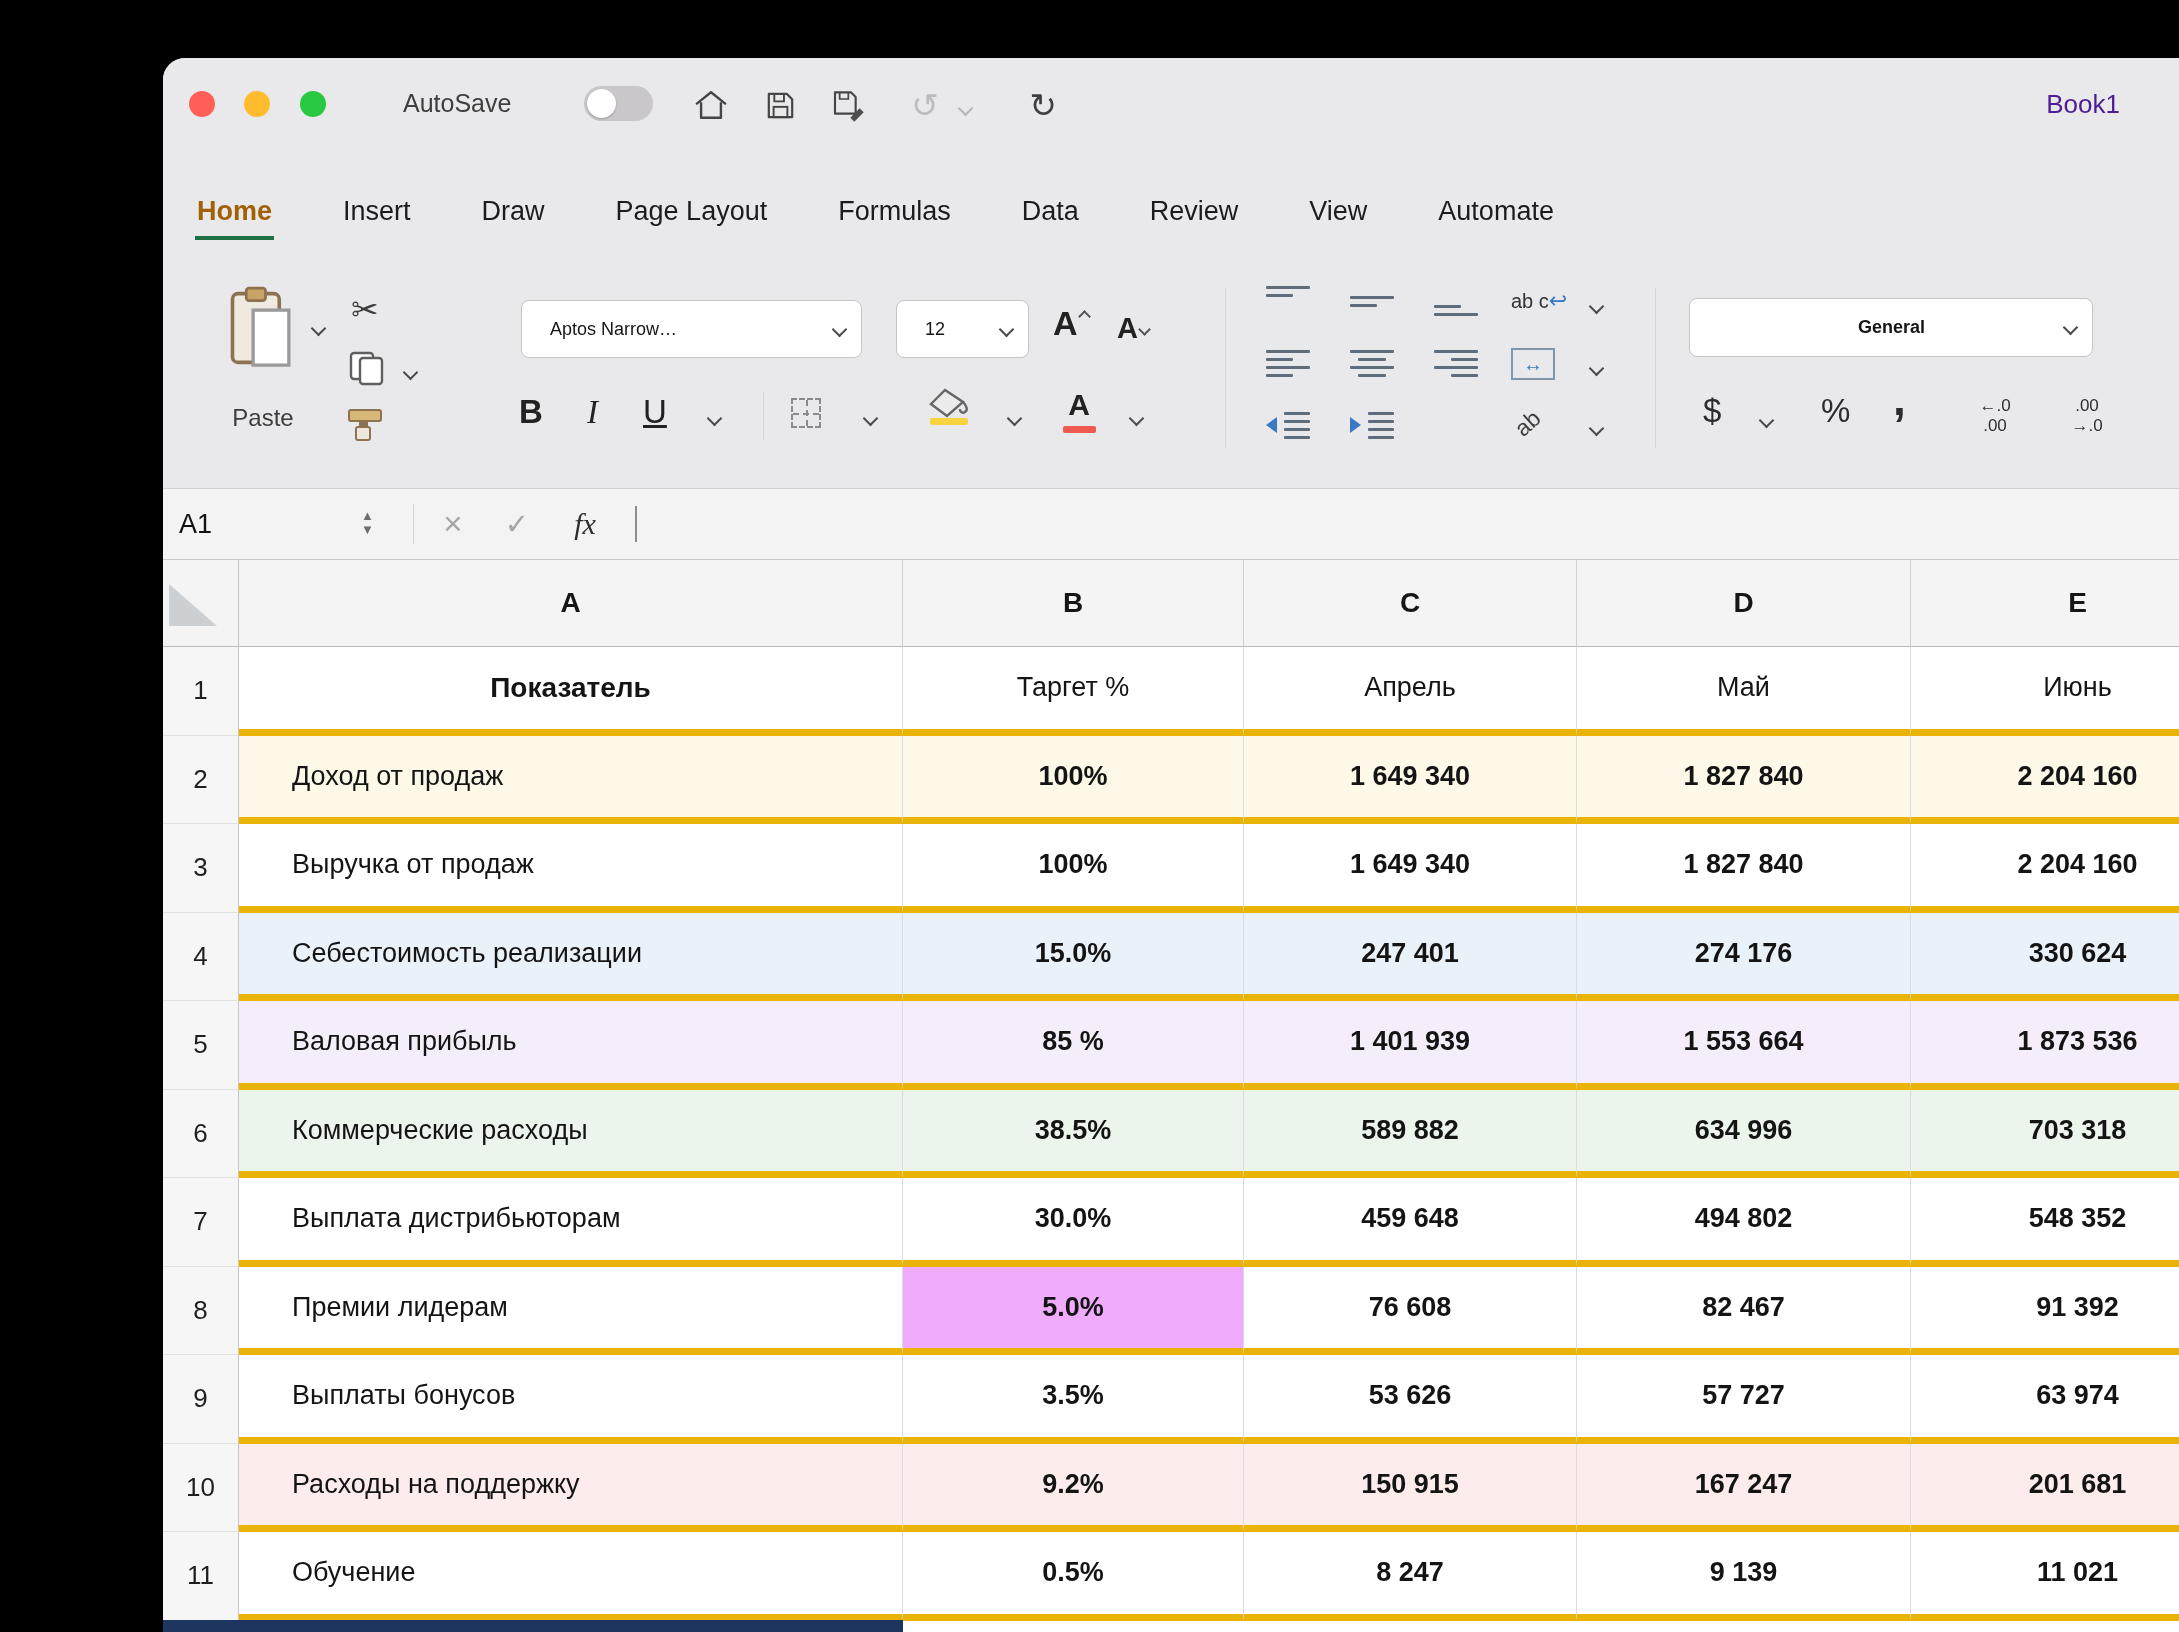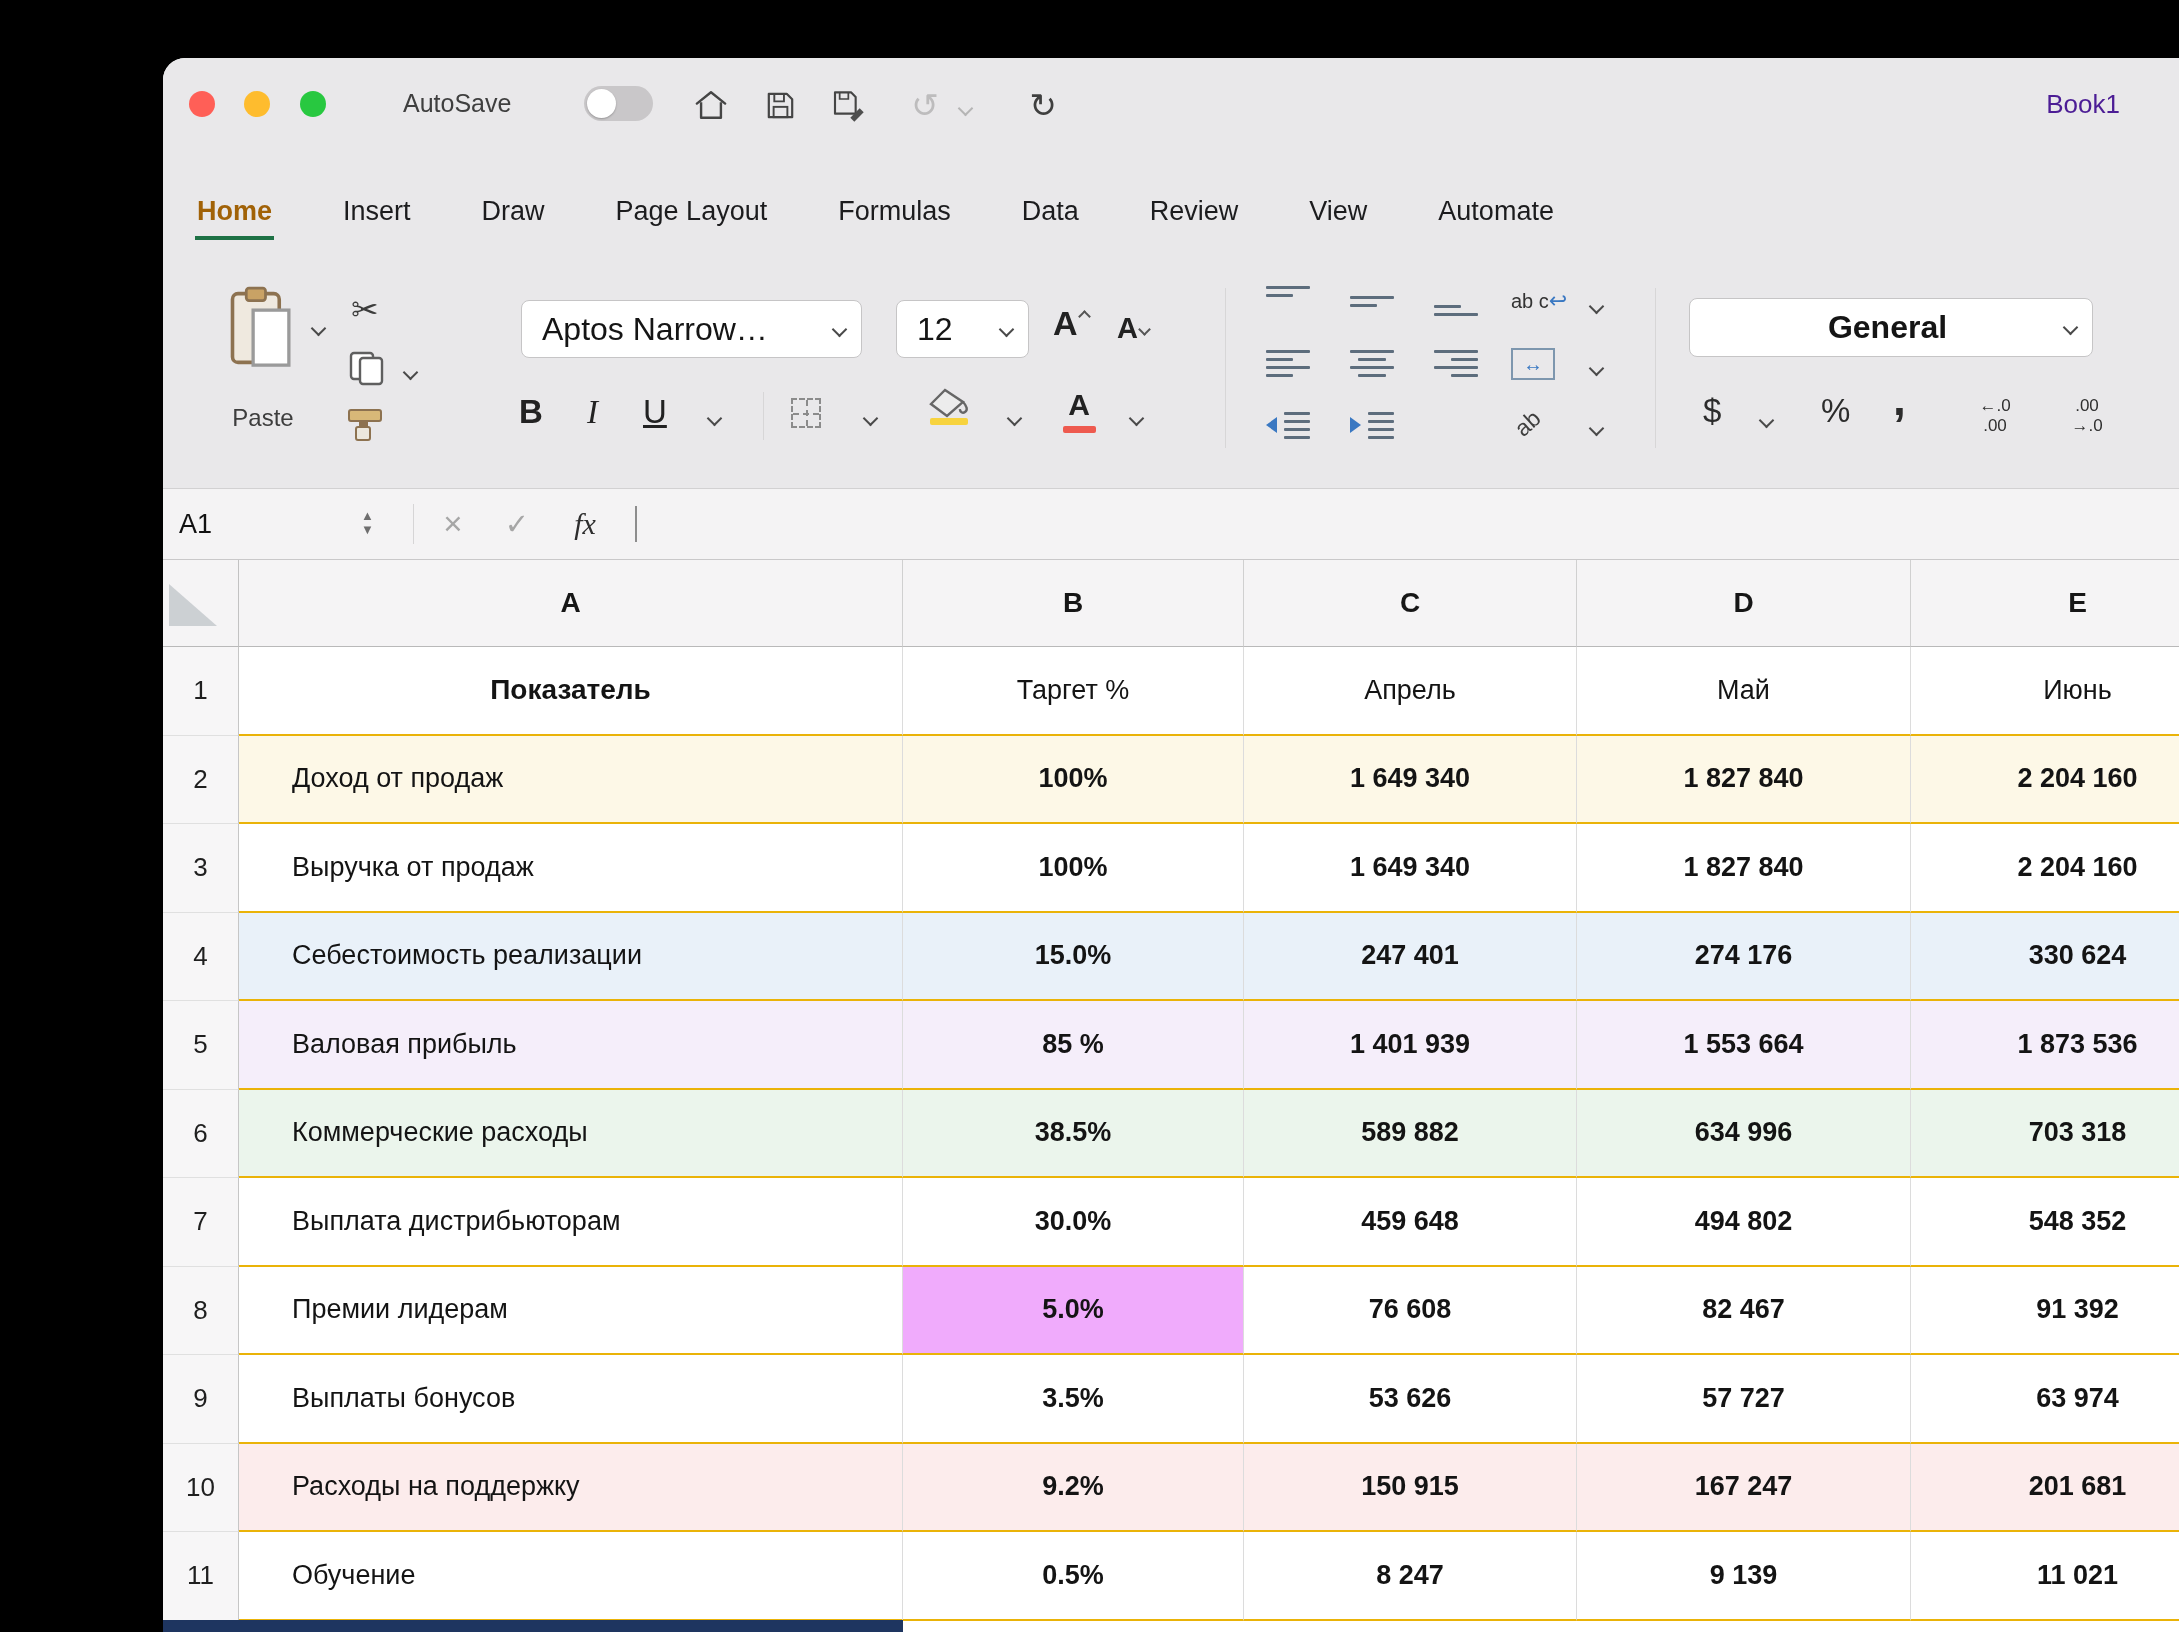--- a/index.html
+++ b/index.html
@@ -30,21 +30,21 @@
 
   .chev{display:inline-block;width:9px;height:9px;border-right:2.2px solid #4a4a4a;
         border-bottom:2.2px solid #4a4a4a;transform:rotate(45deg);}
   .chev.lite{border-color:#b5b5b5;}
   .abs{position:absolute;}
   .sep-v{position:absolute;width:1px;background:#d7d6d7;}
 
   
   .combo{position:absolute;background:#fff;border:1px solid #c6c5c6;border-radius:8px;
          display:flex;align-items:center;box-sizing:border-box;}
-  .combo .cb-label{font-size:32px;color:#151515;padding-left:20px;flex:1;white-space:nowrap;overflow:hidden;}
+  .combo .cb-label{font-size:18px;color:#151515;padding-left:28px;flex:1;white-space:nowrap;overflow:hidden;}
   .combo .chev{margin-right:16px;}
 
   .ribbon-glyph{position:absolute;font-size:33px;color:#2c2c2c;}
   .paste-label{position:absolute;left:40px;top:346px;width:120px;text-align:center;
                font-size:24px;color:#3d3d3d;}
 
   .biu{position:absolute;top:332px;font-size:33px;color:#222;line-height:44px;}
   .biu.b{font-weight:700;}
   .biu.i{font-style:italic;font-family:"Liberation Serif","DejaVu Serif",serif;}
   .biu.u{text-decoration:underline;}
@@ -95,21 +95,21 @@
   .grid{position:absolute;top:0;left:0;display:grid;
         grid-template-columns:76px 664px 341px 333px 334px 334px;
         grid-template-rows:87px;grid-auto-rows:88.5px;}
   .ch{background:#f5f4f5;border-right:1px solid #d0d0d0;border-bottom:1px solid #b9b9b9;
       display:flex;align-items:center;justify-content:center;font-size:28px;font-weight:700;color:#161616;}
   .corner{position:relative;border-right:1px solid #c2c2c2;}
   .corner-tri{position:absolute;left:6px;top:24px;width:48px;height:42px;background:#ccd0d3;
               clip-path:polygon(0 0,0 100%,100% 100%);}
   .rn{background:#f7f6f7;border-right:1px solid #c6c6c6;border-bottom:1px solid #e0e0e0;
       display:flex;align-items:center;justify-content:center;font-size:26px;color:#1f1f1f;}
-  .cell{border-right:1px solid #dcdcdc;border-bottom:2px solid #eab308;display:flex;align-items:center;
+  .cell{border-right:1px solid #dcdcdc;border-bottom:7px solid #eab308;display:flex;align-items:center;
         font-size:27px;color:#141414;box-sizing:border-box;white-space:nowrap;}
   .ca{padding-left:53px;justify-content:flex-start;font-weight:400;}
   .cv{justify-content:center;font-weight:700;}
   .hrow.ca{justify-content:center;padding-left:0;font-weight:700;font-size:28px;}
   .hrow.cv{font-weight:400;}
   .partial-row{position:absolute;left:0;top:1060px;width:740px;height:30px;}
 </style>
 </head>
 <body>
 

